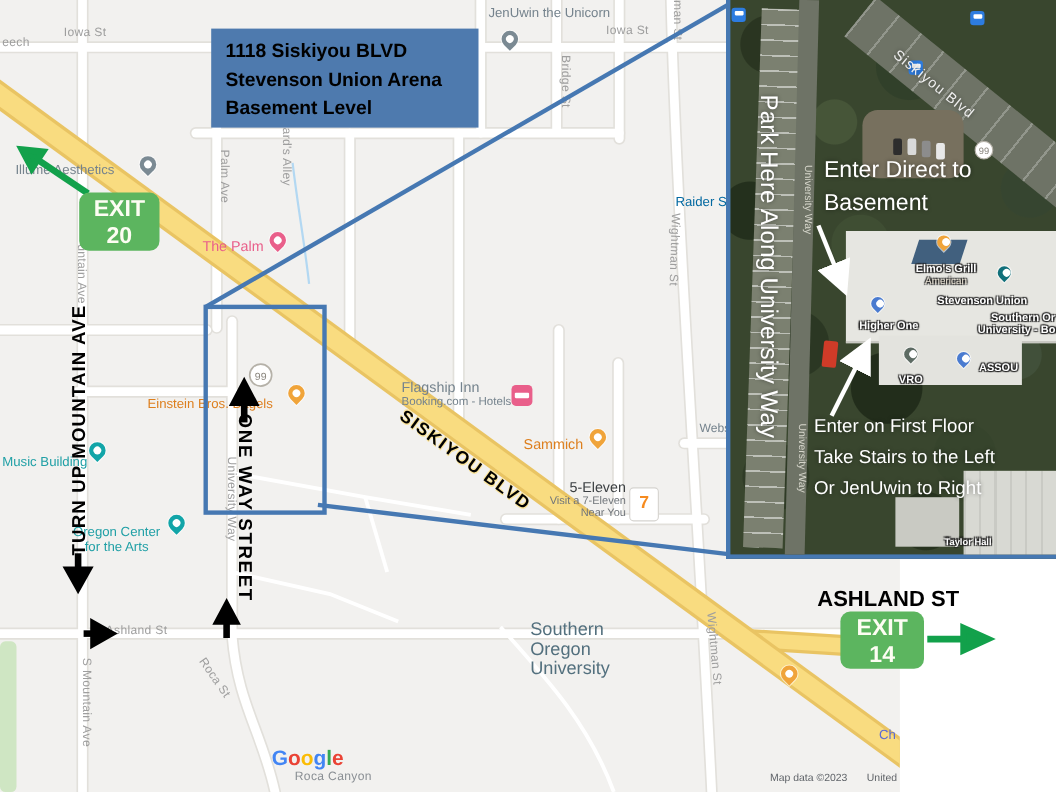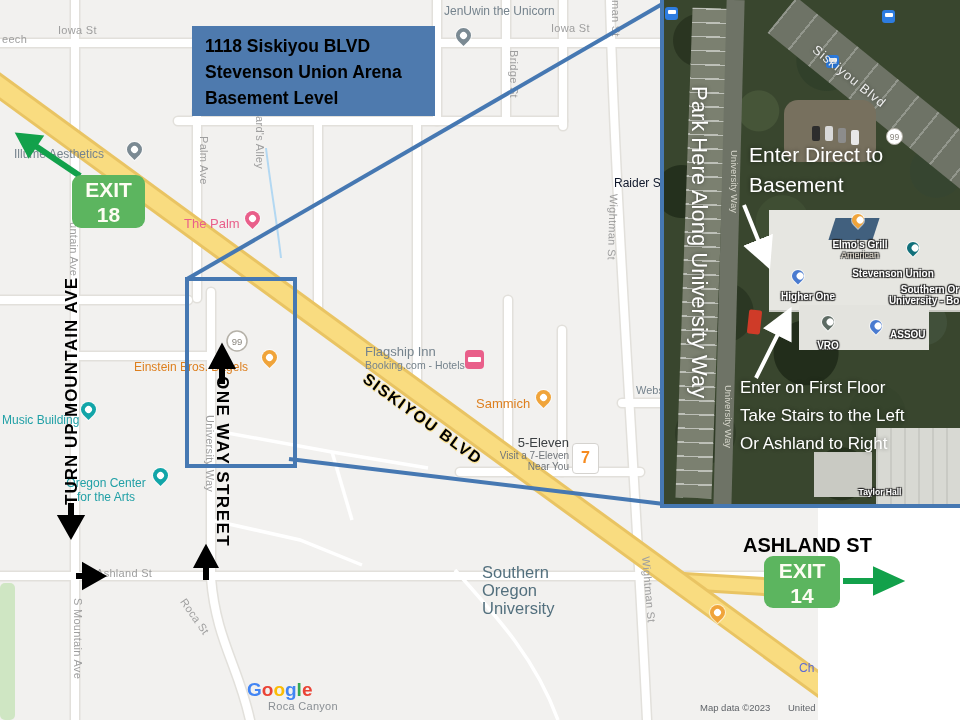--- a/index.html
+++ b/index.html
@@ -12,21 +12,21 @@
   
   .slabel{position:absolute;font-size:11px;color:#9e9e9e;letter-spacing:.3px;white-space:nowrap;}
   .vert{transform-origin:top left;transform:rotate(90deg);}
   .vert85{transform-origin:top left;transform:rotate(85deg);}
   .vert92{transform-origin:top left;transform:rotate(92deg);}
   .rot55{transform-origin:top left;transform:rotate(55deg);}
   .vert-ccw{transform-origin:top left;transform:rotate(-90deg);}
   
   .poi{position:absolute;font-size:12px;white-space:nowrap;}
   .c-gray{color:#75838d}.c-teal{color:#21a0a6}.c-orange{color:#dd7f1e}.c-pink{color:#e95f8a}
-  .c-green{color:#0f172a}.c-blue{color:#5b6bd5}.c-sou{color:#53707e}
+  .c-green{color:#0369a1}.c-blue{color:#5b6bd5}.c-sou{color:#53707e}
   
   .pin{position:absolute;width:15px;height:15px;border-radius:50% 50% 50% 0;
        transform:rotate(-45deg);box-shadow:0 0 0 1px rgba(255,255,255,.6);}
   .pin::after{content:'';position:absolute;left:4px;top:4px;width:7px;height:7px;background:#fff;border-radius:50%;}
   .pin-gray{background:#7b8a93}.pin-teal{background:#12a5a8}.pin-orange{background:#f0a43a}
   .pin-pink{background:#e95f8a}.pin-blue{background:#4a7bd0}.pin-dteal{background:#11707a}
   .pin-dark{background:#5d6b63}
   .sq-icon{position:absolute;width:19px;height:19px;border-radius:4px;background:#e95f8a;}
   .sq-icon::after{content:'';position:absolute;left:3px;top:7px;width:13px;height:5px;background:#fff;border-radius:1px;}
   .seven-box{position:absolute;width:25px;height:29px;background:#fff;border:1px solid #d5d3cf;border-radius:4px;
@@ -219,21 +219,21 @@
   <div class="bluerect"></div>
 
   <div class="titlebox">
     <div>1118 Siskiyou BLVD</div>
     <div>Stevenson Union Arena</div>
     <div>Basement Level</div>
   </div>
 
   <div class="exit" style="left:72px;top:175px;width:73px;height:53px">
     <div>EXIT</div>
-    <div>18</div>
+    <div>20</div>
   </div>
   <div class="exit" style="left:764px;top:556px;width:76px;height:52px">
     <div>EXIT</div>
     <div>14</div>
   </div>
 
   <div class="anno" style="left:743px;top:534px;font-size:20px">ASHLAND ST</div>
   <div class="anno vert-ccw" style="left:62px;top:505px;width:232px;font-size:17px;letter-spacing:1px">TURN UP MOUNTAIN AVE</div>
   <div class="anno vert" style="left:232px;top:376px;width:166px;font-size:17px;letter-spacing:1.5px">ONE WAY STREET</div>
   <div class="anno" style="left:370px;top:370px;font-size:16px;letter-spacing:1.5px;transform-origin:top left;transform:rotate(36deg);text-shadow:1px 1px 0 #fbe49a,-1px -1px 0 #fbe49a">SISKIYOU BLVD</div>
@@ -296,17 +296,17 @@
     <div class="sat-label" style="left:188px;top:487px;width:56px;font-size:8.5px">Taylor Hall</div>
 
     <div class="inote vert" style="left:48px;top:86px;width:336px;font-size:22px">Park Here Along University Way</div>
     <div class="inote" style="left:85px;top:140px;font-size:21px;line-height:30px">
       <div>Enter Direct to</div>
       <div>Basement</div>
     </div>
     <div class="inote" style="left:76px;top:374px;font-size:17px;line-height:28px">
       <div>Enter on First Floor</div>
       <div>Take Stairs to the Left</div>
-      <div>Or Ashland to Right</div>
+      <div>Or JenUwin to Right</div>
     </div>
   </div>
 
 </div>
 
 </body></html>

